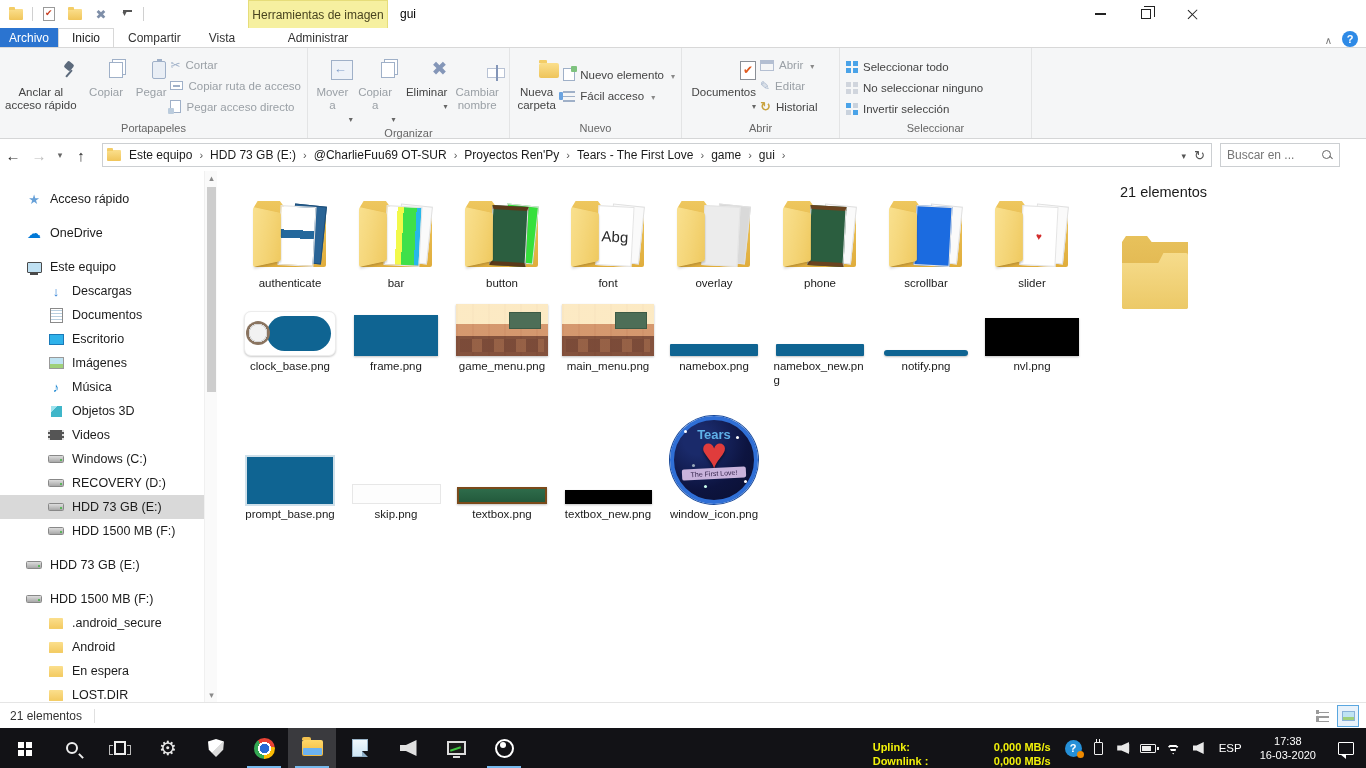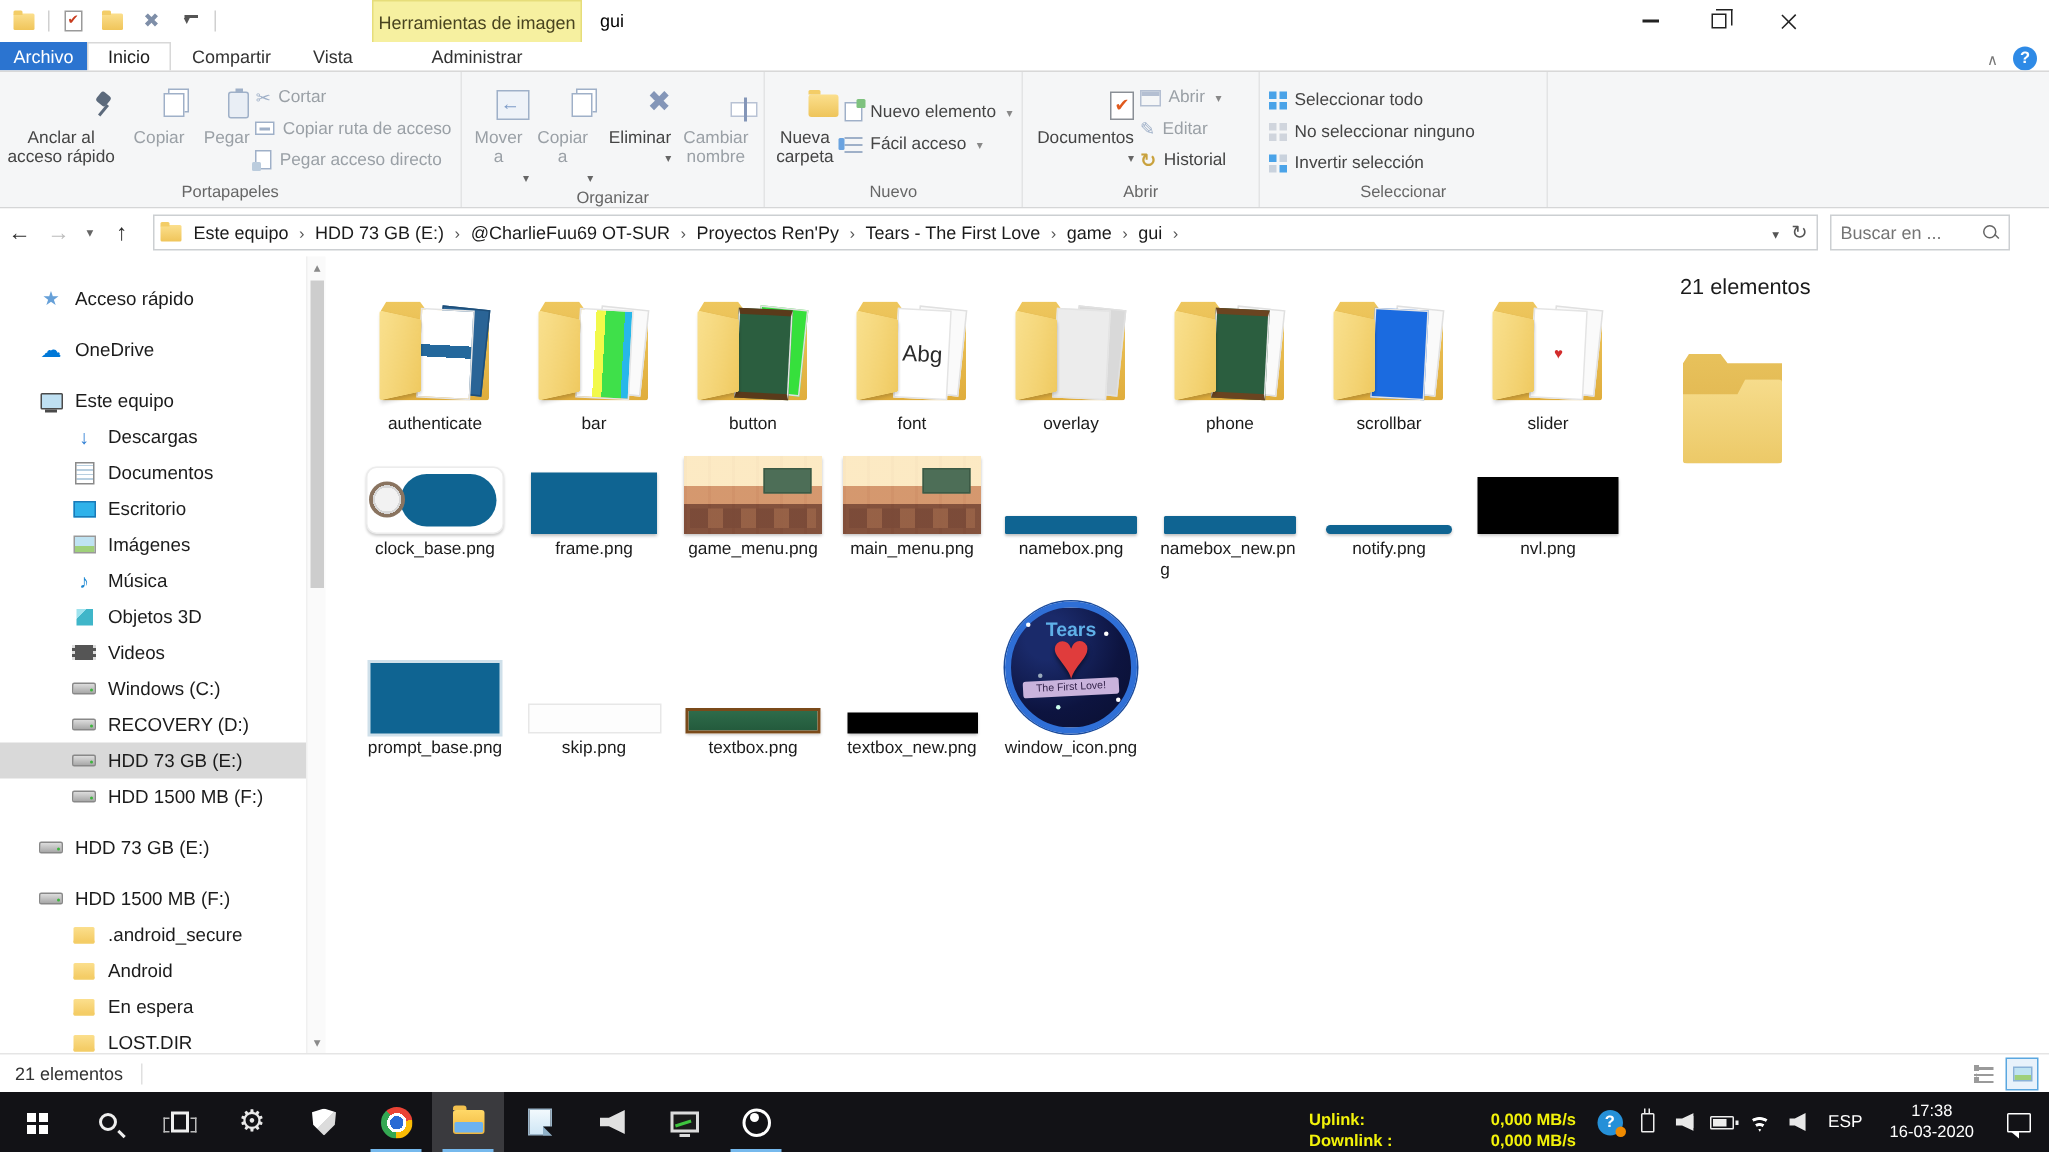--- a/index.html
+++ b/index.html
@@ -141,21 +141,21 @@
 
 
 .files{position:absolute;left:218px;top:0;width:872px;height:531px;padding:14px 0 0 19px}
 .frow{display:flex}
 .file-item{width:106px;display:flex;flex-direction:column;align-items:center;cursor:default}
 .iconbox{display:flex;align-items:flex-end;justify-content:center}
 .row1 .iconbox{height:88px}
 .row2 .iconbox{height:62px}
 .row3 .iconbox{height:92px}
 .row1{margin-bottom:4px}
-.row2{margin-bottom:10px}
+.row2{margin-bottom:25px}
 .file-label{margin-top:3px;font-size:11.5px;line-height:14px;color:#1b1b1b;text-align:left;max-width:93px;word-break:break-all}
 
 .folder-lg{position:relative;width:84px;height:76px}
 .fl-back{position:absolute;left:6px;top:4px;width:72px;height:66px;background:linear-gradient(#eec75e,#e0ad3c);clip-path:polygon(0 9%,5% 0,36% 0,42% 9%,100% 9%,100% 100%,0 100%);border-radius:2px}
 .fl-sheet2{position:absolute;right:8px;top:8px;width:32px;height:58px;background:#fafafa;border:1px solid #e0e0e0;transform:rotate(6deg)}
 .fl-sheet{position:absolute;right:17px;top:9px;width:36px;height:60px;transform:rotate(3deg);background:#fff;border:1px solid #e4e4e4;display:flex;align-items:center;justify-content:center;overflow:hidden}
 .fl-front{position:absolute;left:5px;top:10px;width:40px;height:60px;background:linear-gradient(105deg,#f9e08e,#efc95f);transform:perspective(80px) rotateY(30deg);transform-origin:left center;border-radius:2px;box-shadow:1px 2px 3px rgba(0,0,0,.18)}
 .sheet-text{font-size:15px;color:#2a2a2a}
 [data-kind="authenticate"] .fl-sheet{background:linear-gradient(180deg,#fff 0 40%,#24689c 40% 54%,#fff 54% 100%)}
 [data-kind="authenticate"] .fl-sheet2{background:#2a6496;border-color:#1e4e78}

